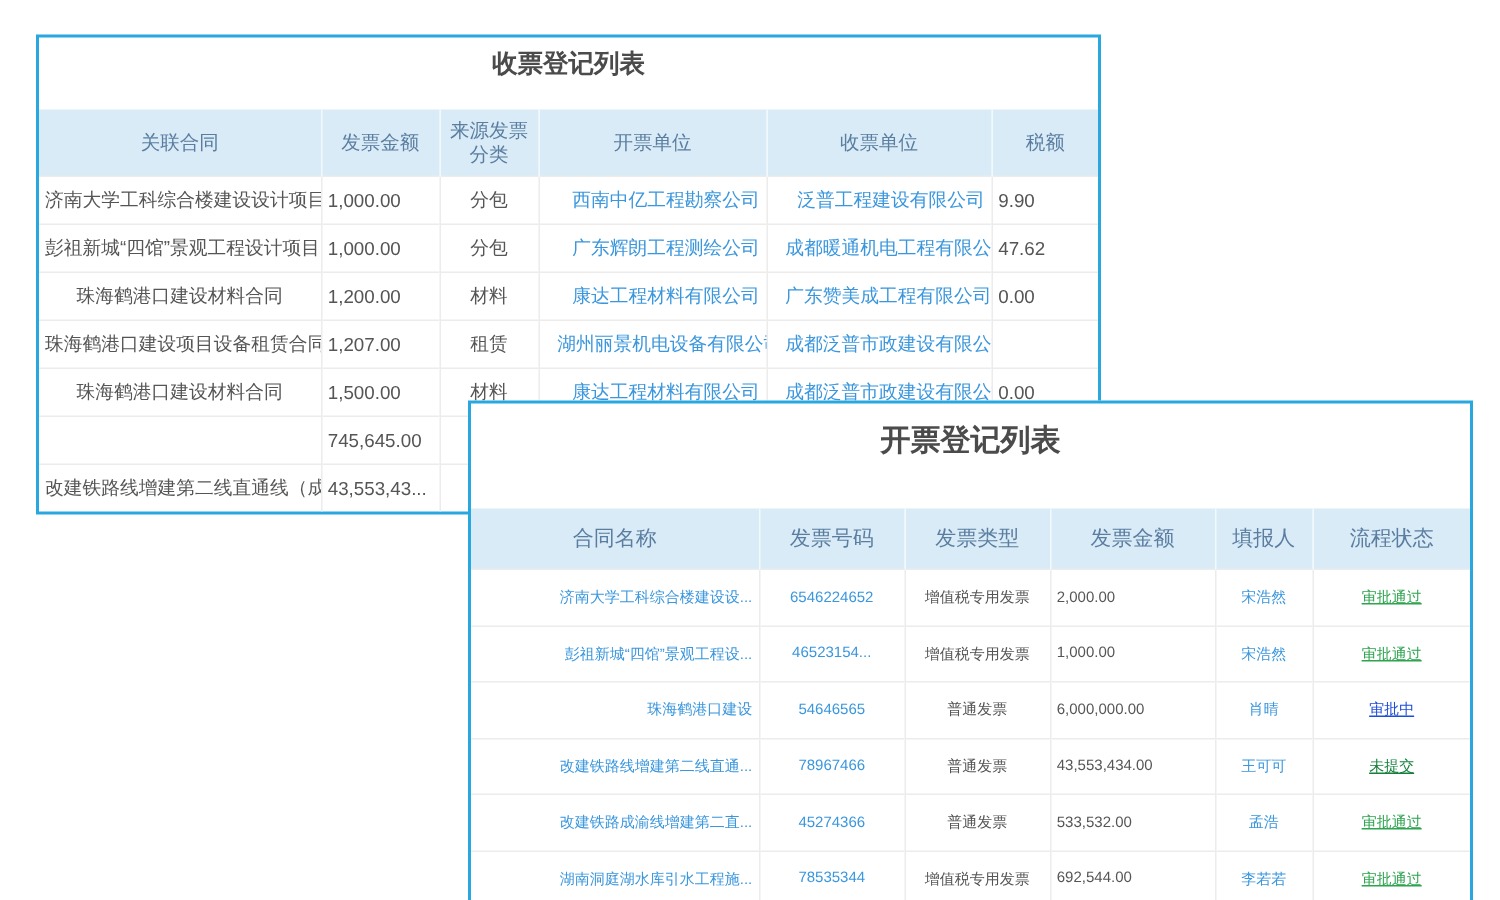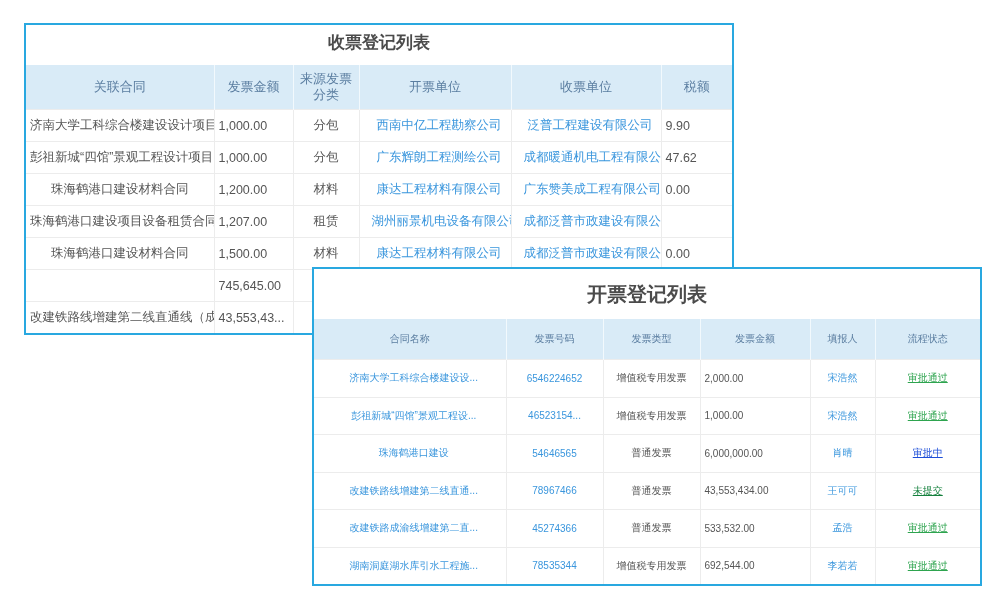--- a/index.html
+++ b/index.html
@@ -18,41 +18,41 @@
   }
   .card{
     position:absolute;background:#ffffff;border:2px solid var(--accent);
   }
   .card-receipt{left:24px;top:23px;width:706px;z-index:1;}
   .card-invoice{left:312px;top:267px;width:666px;z-index:10;}
   .card-title{
     text-align:center;font-weight:bold;color:var(--title-text);
     white-space:nowrap;overflow:hidden;
   }
-  .card-receipt .card-title{height:40px;line-height:35px;font-size:17px;}
+  .card-receipt .card-title{height:28px;line-height:35px;font-size:17px;}
   .card-invoice .card-title{height:50px;line-height:50px;font-size:20px;}
-  table{border-collapse:collapse;table-layout:fixed;width:100%;}
+  table{border-collapse:collapse;table-layout:fixed;width:100%;margin-top:20px;}
   th{
     background:var(--header-bg);color:var(--header-text);font-weight:normal;
     text-align:center;vertical-align:middle;border-right:1px solid #f2f9fd;
     padding:0 4px;line-height:1.25;
   }
   td{
     color:var(--body-text);vertical-align:middle;
     border-top:1px solid var(--grid);border-right:1px solid var(--grid);
     overflow:hidden;white-space:nowrap;padding:0 4px;
   }
   th:last-child,td:last-child{border-right:none;}
   .card-receipt th{height:44px;font-size:13px;}
   .card-receipt td{height:31px;font-size:12.5px;}
-  .card-invoice th{height:40px;font-size:10px;}
+  .card-invoice th{height:40px;font-size:14px;}
   .card-invoice td{height:36.5px;font-size:10px;}
   .al-center{text-align:center;}
   .al-right{text-align:left;padding-right:10px;}
-  .al-left{text-align:center;padding-left:12px;}
+  .al-left{text-align:right;padding-left:12px;}
   .link{color:var(--link);}
   .status{text-decoration:underline;}
 </style>
 </head>
 <body>
 
 <div class="card card-receipt">
   <div class="card-title">收票登记列表</div>
   <table id="receipt-table">
     <colgroup>

